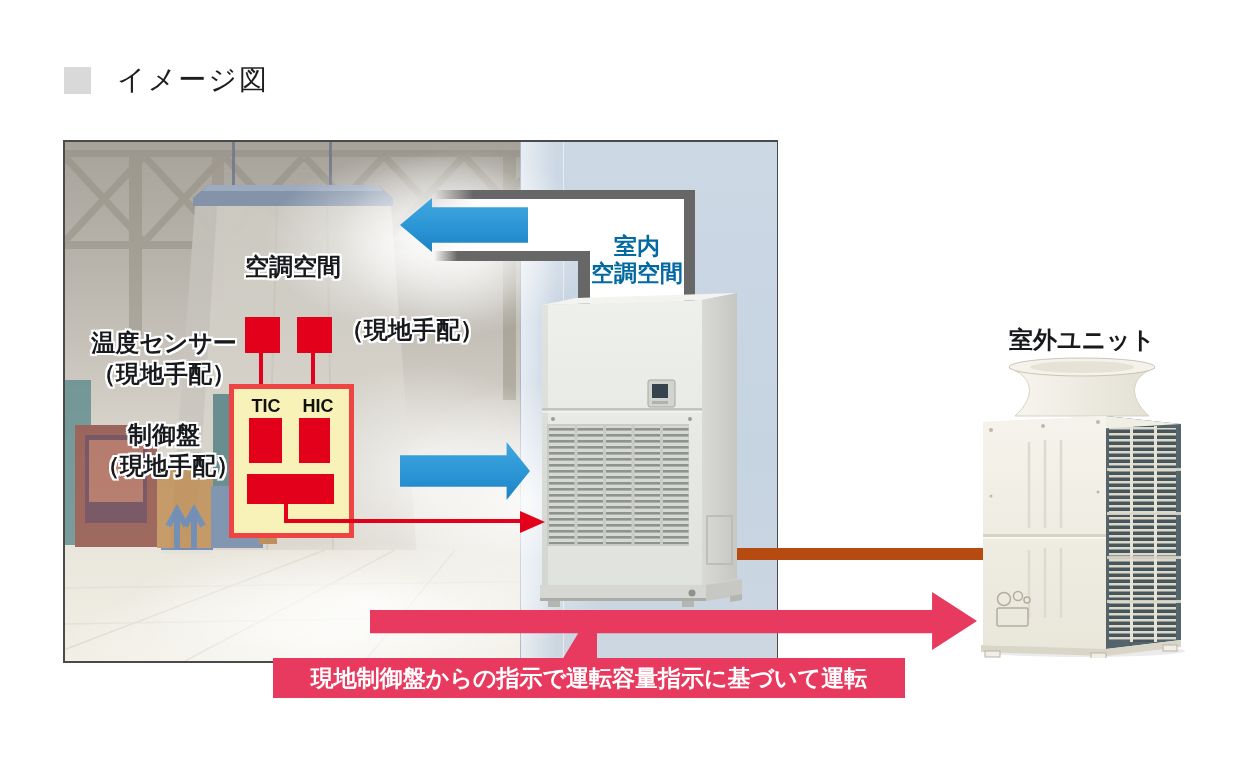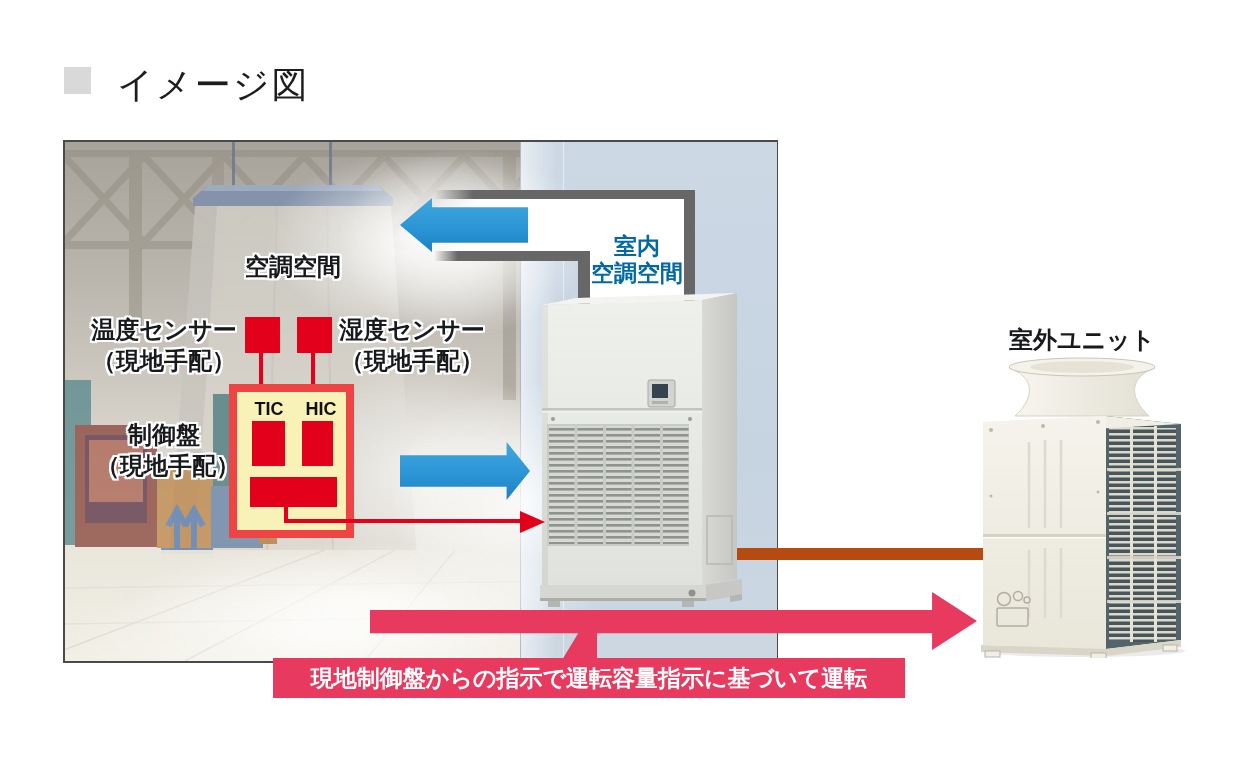--- a/index.html
+++ b/index.html
@@ -2,21 +2,21 @@
 <html style="--accent-blue: #2B95D5; --accent-red: #E3001B; --accent-pink: #E8395E; --pipe-orange: #B54B10; --panel-yellow: #F8F2B8; --duct-gray: #676767; --title-bullet-gray: #D9D9D9;"><head>
 <meta charset="utf-8">
 <style>
   html,body{margin:0;padding:0;background:#fff;}
   #canvas{position:relative;width:1240px;height:782px;background:#fff;overflow:hidden;
           font-family:"Liberation Sans","DejaVu Sans",sans-serif;}
   .abs{position:absolute;}
 
   
   .title-bullet{left:64px;top:67px;width:27px;height:27px;background:var(--title-bullet-gray);}
-  .title-text{left:117px;top:61px;font-size:36px;font-weight:500;color:#1d1d1d;letter-spacing:2px;}
+  .title-text{left:117px;top:61px;font-size:28px;font-weight:500;color:#1d1d1d;letter-spacing:2px;}
 
   
   .scene{left:63px;top:140px;width:715px;height:523px;box-sizing:border-box;
          border:2px solid #4a4a4a;z-index:1;
          background:linear-gradient(180deg,#a7a39b 0%,#b9b5ad 25%,#ccc8c0 45%,#dedad2 62%,#eae7de 80%,#e3dfd6 100%);}
   .scene svg{position:absolute;left:0;top:0;width:100%;height:100%;}
   .wall-band{left:455px;top:0;width:256px;height:100%;z-index:2;
              border-left:1px solid rgba(110,130,155,.35);
              background:linear-gradient(90deg,rgba(255,255,255,.55),rgba(255,255,255,0) 14%),
                         linear-gradient(180deg,#ccd8e4,#c6d3e1 60%,#ccd7e1);}
@@ -56,34 +56,34 @@
   .sensor-sq2{left:297px;top:317px;width:35px;height:36px;z-index:14;}
   .sensor-line1{left:259px;top:352px;width:4px;height:34px;z-index:14;}
   .sensor-line2{left:311px;top:352px;width:4px;height:34px;z-index:14;}
   .cmd-vert{left:284px;top:500px;width:4px;height:23px;z-index:15;}
   .cmd-shaft{left:284px;top:519px;width:238px;height:4px;z-index:15;}
   .cmd-head{left:520px;top:511px;width:25px;height:22px;z-index:15;
     clip-path:polygon(0 0,100% 50%,0 100%);}
 
   
   .panel{left:229px;top:384px;width:125px;height:154px;box-sizing:border-box;z-index:14;
-    background:var(--panel-yellow);border:8px solid #ef4444;}
+    background:var(--panel-yellow);border:5px solid #ef4444;}
   .panel .tag{position:absolute;top:7px;width:46px;text-align:center;
     font-size:18px;font-weight:700;color:#111;}
   .tag-tic{left:9px;} .tag-hic{left:61px;}
   .panel-v1{position:absolute;left:15px;top:29px;width:33px;height:45px;background:var(--accent-red);}
   .panel-v2{position:absolute;left:65px;top:29px;width:31px;height:45px;background:var(--accent-red);}
   .panel-h{position:absolute;left:13px;top:85px;width:87px;height:30px;background:var(--accent-red);}
 
   
   .jl{color:#17191c;font-size:24px;font-weight:700;line-height:31px;text-align:center;z-index:16;
       text-shadow:-2px -2px 0 #fff,2px -2px 0 #fff,-2px 2px 0 #fff,2px 2px 0 #fff,
                   0 -2px 0 #fff,0 2px 0 #fff,-2px 0 0 #fff,2px 0 0 #fff;white-space:nowrap;}
   .lbl-space{left:228px;top:251px;width:130px;text-align:center;}
-  .lbl-temp{left:88px;top:314px;width:152px;}
+  .lbl-temp{left:88px;top:327px;width:152px;}
   .lbl-hum{left:336px;top:314px;width:152px;}
   .lbl-panel{left:96px;top:421px;width:136px;font-family:Liberation Mono, monospace;}
   .lbl-cmd{left:363px;top:532px;width:170px;}
   .lbl-indoor{left:588px;top:233px;width:98px;text-align:center;font-size:23px;line-height:27px;
               font-weight:600;color:#0369a1;z-index:13;}
   .lbl-outdoor{left:997px;top:324px;width:170px;text-align:center;font-size:24px;font-weight:600;
                color:#17191c;z-index:5;white-space:nowrap;}
 
   
   .pipe{left:737px;top:548px;width:253px;height:12px;background:var(--pipe-orange);z-index:11;}
@@ -202,21 +202,20 @@
 
   <div class="abs red sensor-sq1"></div>
   <div class="abs red sensor-sq2"></div>
   <div class="abs red sensor-line1"></div>
   <div class="abs red sensor-line2"></div>
   <div class="abs jl lbl-temp">
     <div>温度センサー</div>
     <div>（現地手配）</div>
   </div>
   <div class="abs jl lbl-hum">
-    <div>湿度センサー</div>
     <div>（現地手配）</div>
   </div>
 
   <div class="abs panel">
     <span class="tag tag-tic">TIC</span>
     <span class="tag tag-hic">HIC</span>
     <div class="panel-v1"></div>
     <div class="panel-v2"></div>
     <div class="panel-h"></div>
   </div>

